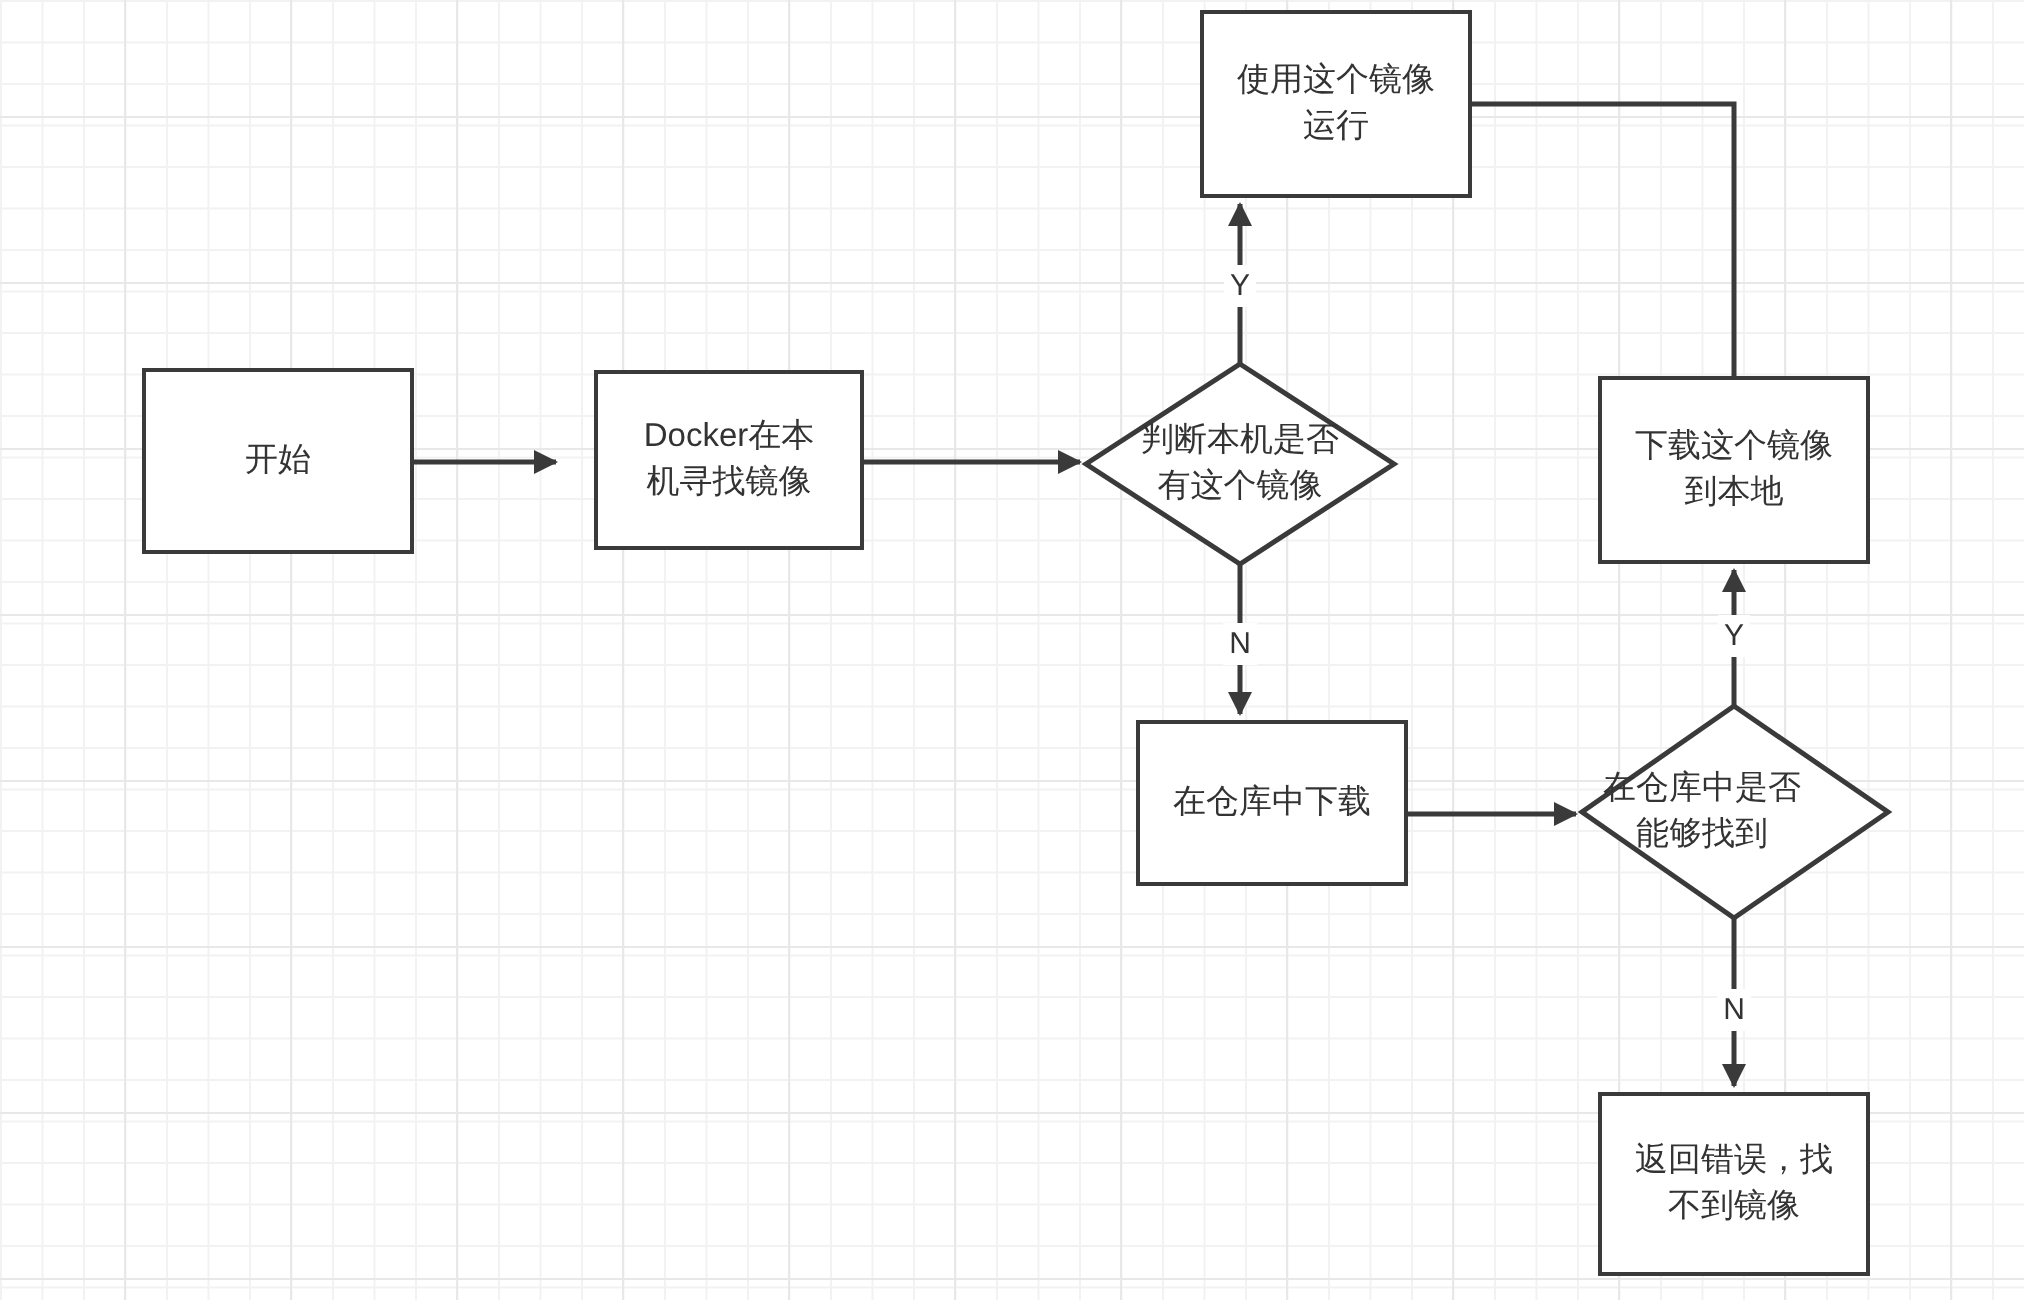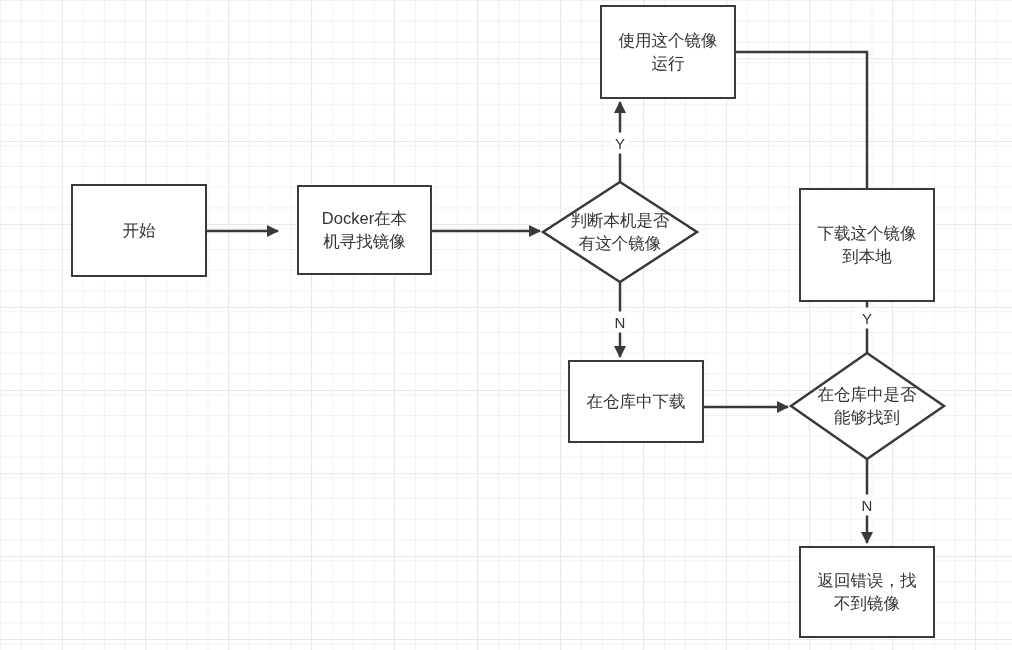--- a/index.html
+++ b/index.html
@@ -98,36 +98,36 @@
 
   <div class="node rect" style="left:552px;top:5px;width:136px;height:94px;margin-left:48px;">
     <span>使用这个镜像
 运行</span>
   </div>
 
   <div class="node rect" style="left:568px;top:360px;width:136px;height:83px;">
     <span>在仓库中下载</span>
   </div>
 
-  <div class="node rect" style="left:799px;top:188px;width:136px;height:114px;">
+  <div class="node rect" style="left:799px;top:188px;width:136px;height:94px;">
     <span>下载这个镜像
 到本地</span>
   </div>
 
   <div class="node rect" style="left:799px;top:546px;width:136px;height:92px;">
     <span>返回错误，找
 不到镜像</span>
   </div>
 
   <div class="node diamond-text" style="left:548px;top:202px;width:144px;height:60px;">
     <span>判断本机是否
 有这个镜像</span>
   </div>
 
-  <div class="node diamond-text" style="left:795px;top:376px;width:144px;height:60px;">
+  <div class="node diamond-text" style="left:779px;top:376px;width:144px;height:60px;">
     <span>在仓库中是否
 能够找到</span>
   </div>
 
   <span class="edge-label" style="left:620px;top:143px;">Y</span>
   <span class="edge-label" style="left:620px;top:322px;">N</span>
   <span class="edge-label" style="left:867px;top:318px;">Y</span>
   <span class="edge-label" style="left:867px;top:505px;">N</span>
 
 </div>

